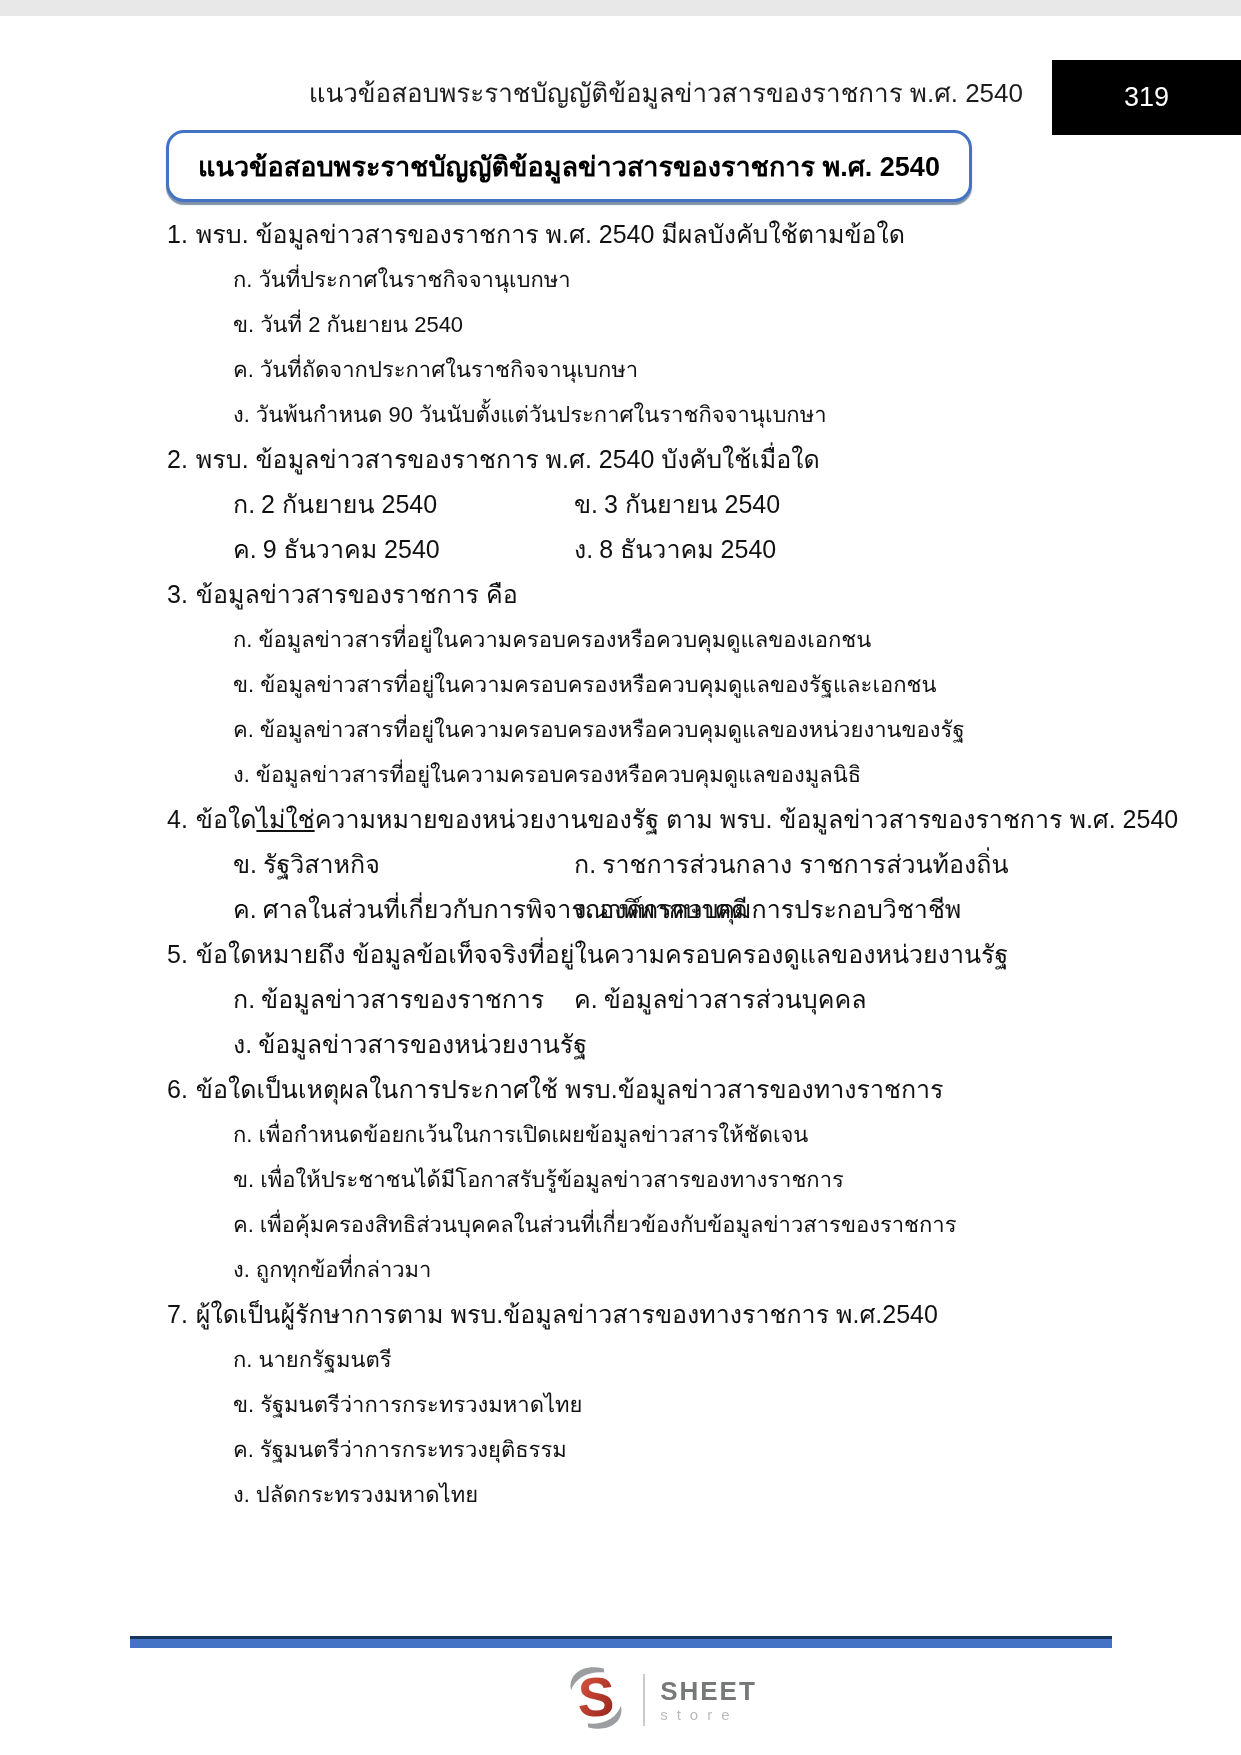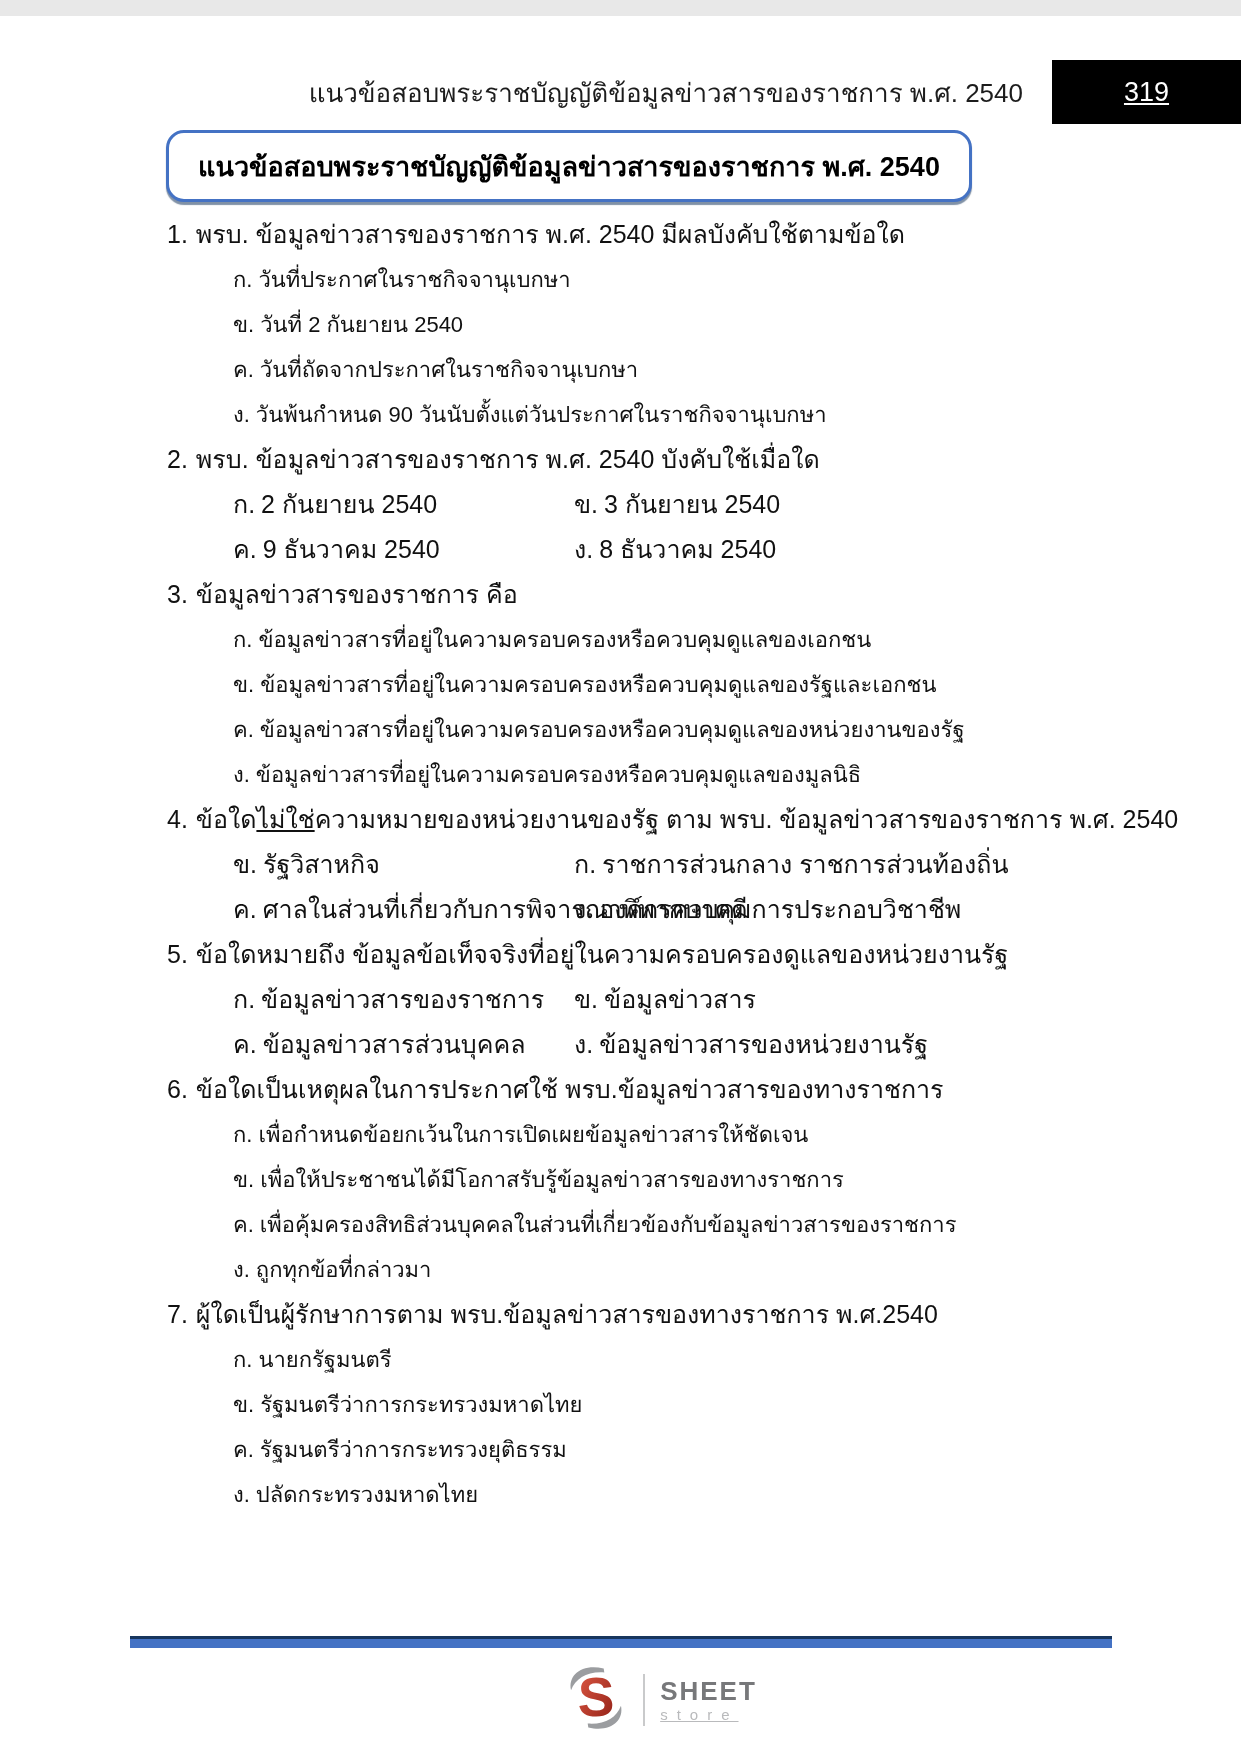--- a/index.html
+++ b/index.html
@@ -5,22 +5,22 @@
   html,body{margin:0;padding:0;background:#e8e8e8;}
   .page{
     position:relative;width:1241px;height:1755px;margin:16px auto;background:#ffffff;
     font-family:"Liberation Sans",sans-serif;color:#111;overflow:hidden;
   }
   
   .header-title{
     position:absolute;top:56px;right:218px;font-size:26px;color:#1c1c1c;white-space:nowrap;
   }
   .page-num-box{
-    position:absolute;top:44px;right:0;width:189px;height:64px;background:#000;
-    color:#fff;display:flex;align-items:center;justify-content:center;font-size:27px;text-decoration:underline;
+    position:absolute;top:44px;right:0;width:189px;height:75px;background:#000;
+    color:#fff;display:flex;align-items:center;justify-content:center;font-size:27px;
   }
   
   .title-box{
     position:absolute;top:114px;left:166px;width:800px;height:66px;
     border:3px solid #4472C4;border-radius:18px;background:#fff;
     box-shadow:0 3px 1px rgba(23,54,93,.55);
     display:flex;align-items:center;justify-content:center;
     font-weight:bold;font-size:27px;color:#000;text-align:center;
   }
   
@@ -39,21 +39,21 @@
     position:absolute;top:1620px;left:130px;right:129px;height:9px;
     background:#4472C4;border-top:3px solid #17365D;
   }
   .footer-logo{
     position:absolute;top:1646px;left:0;width:100%;
     display:flex;align-items:center;justify-content:center;transform:translateX(40px);
   }
   .logo-divider{width:2px;height:52px;background:#c9cacb;margin:0 15px;}
   .brand-text{display:flex;flex-direction:column;}
   .brand-name{font-size:26px;font-weight:bold;color:#77787a;letter-spacing:2px;line-height:1;}
-  .brand-sub{font-size:15px;color:#b9babc;letter-spacing:9px;margin-top:3px;line-height:1;text-decoration:underline;}
+  .brand-sub{font-size:15px;color:#b9babc;letter-spacing:9px;margin-top:3px;line-height:1;}
 </style>
 </head>
 <body>
 
 <div class="page">
 
   <div class="header-title">แนวข้อสอบพระราชบัญญัติข้อมูลข่าวสารของราชการ พ.ศ. 2540</div>
   <div class="page-num-box">
     <span>319</span>
   </div>
@@ -110,21 +110,20 @@
           <div class="choice"><span class="c-label">ง.</span><span>องค์กรควบคุมการประกอบวิชาชีพ</span></div>
         </div>
     </div>
 
     <div class="question">
       <div class="q-heading">
         <span class="q-num">5.</span><span class="q-text"><span>ข้อใดหมายถึง ข้อมูลข้อเท็จจริงที่อยู่ในความครอบครองดูแลของหน่วยงานรัฐ</span></span>
       </div>
       <div class="q-choices two-col">
           <div class="choice"><span class="c-label">ก.</span><span>ข้อมูลข่าวสารของราชการ</span></div>
-          <div class="choice"><span class="c-label">ข.</span><span>ข้อมูลข่าวสาร</span></div>
           <div class="choice"><span class="c-label">ค.</span><span>ข้อมูลข่าวสารส่วนบุคคล</span></div>
           <div class="choice"><span class="c-label">ง.</span><span>ข้อมูลข่าวสารของหน่วยงานรัฐ</span></div>
         </div>
     </div>
 
     <div class="question">
       <div class="q-heading">
         <span class="q-num">6.</span><span class="q-text"><span>ข้อใดเป็นเหตุผลในการประกาศใช้ พรบ.ข้อมูลข่าวสารของทางราชการ</span></span>
       </div>
       <div class="q-choices one-col">

